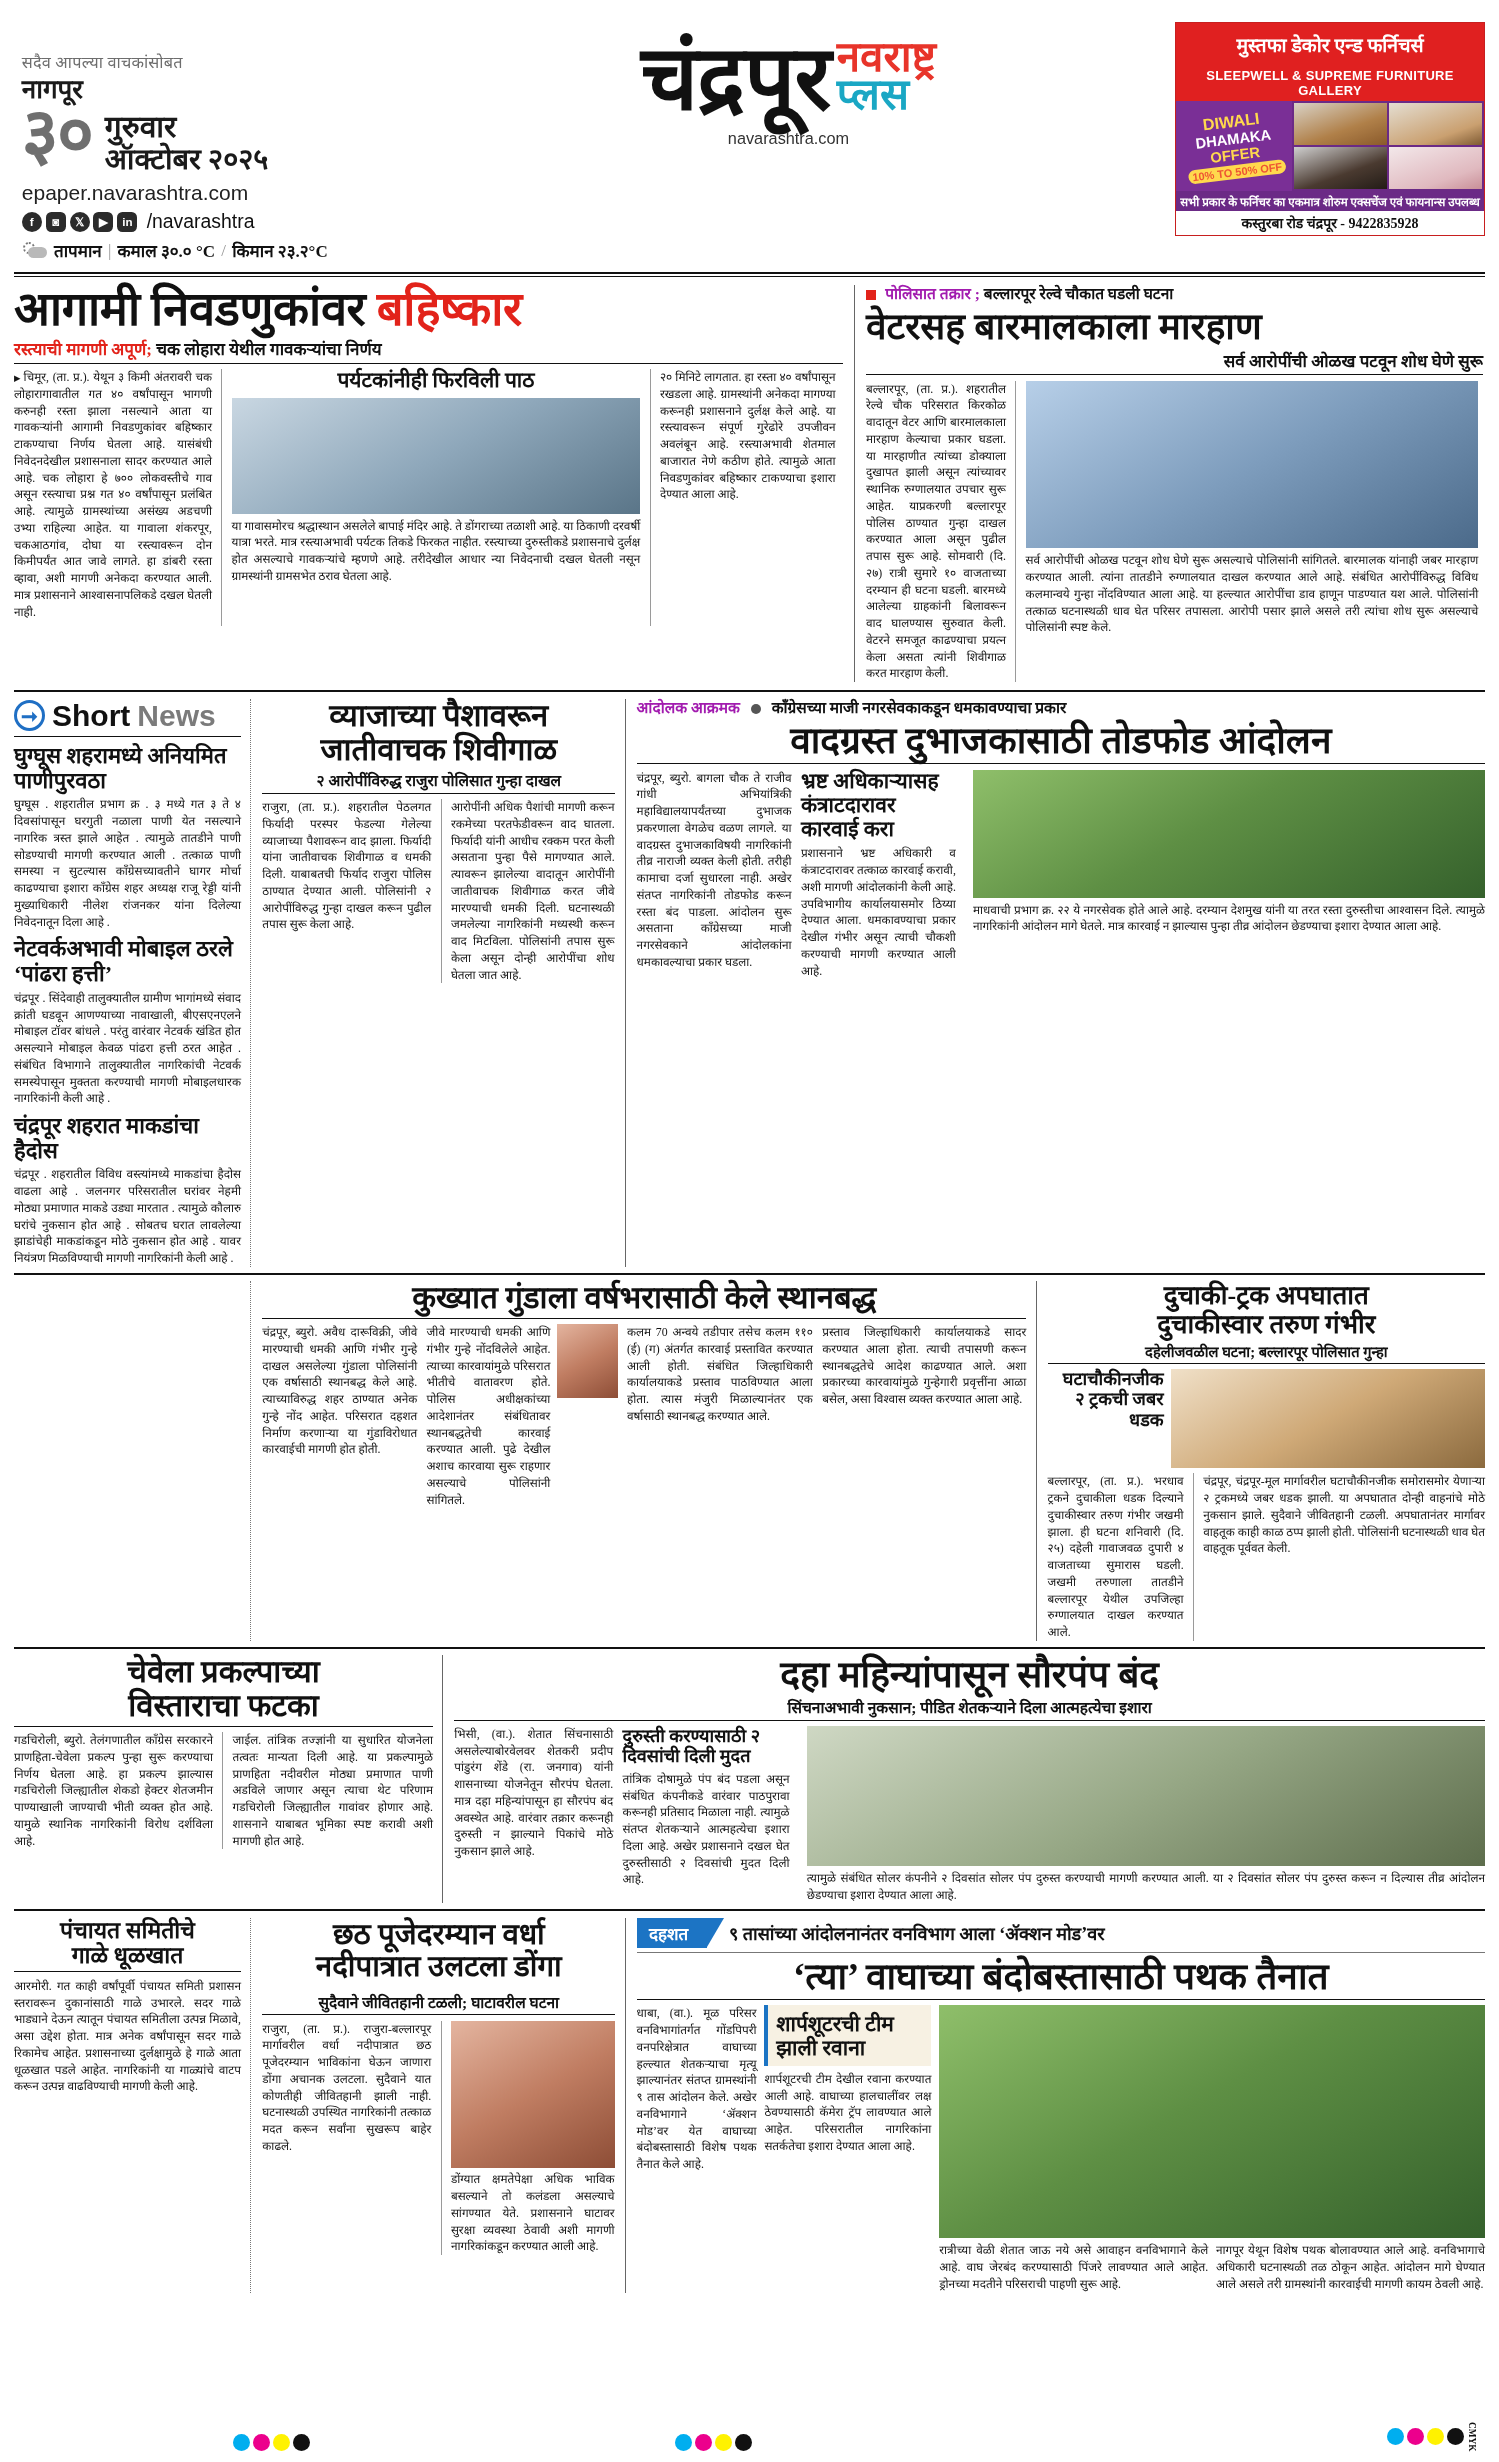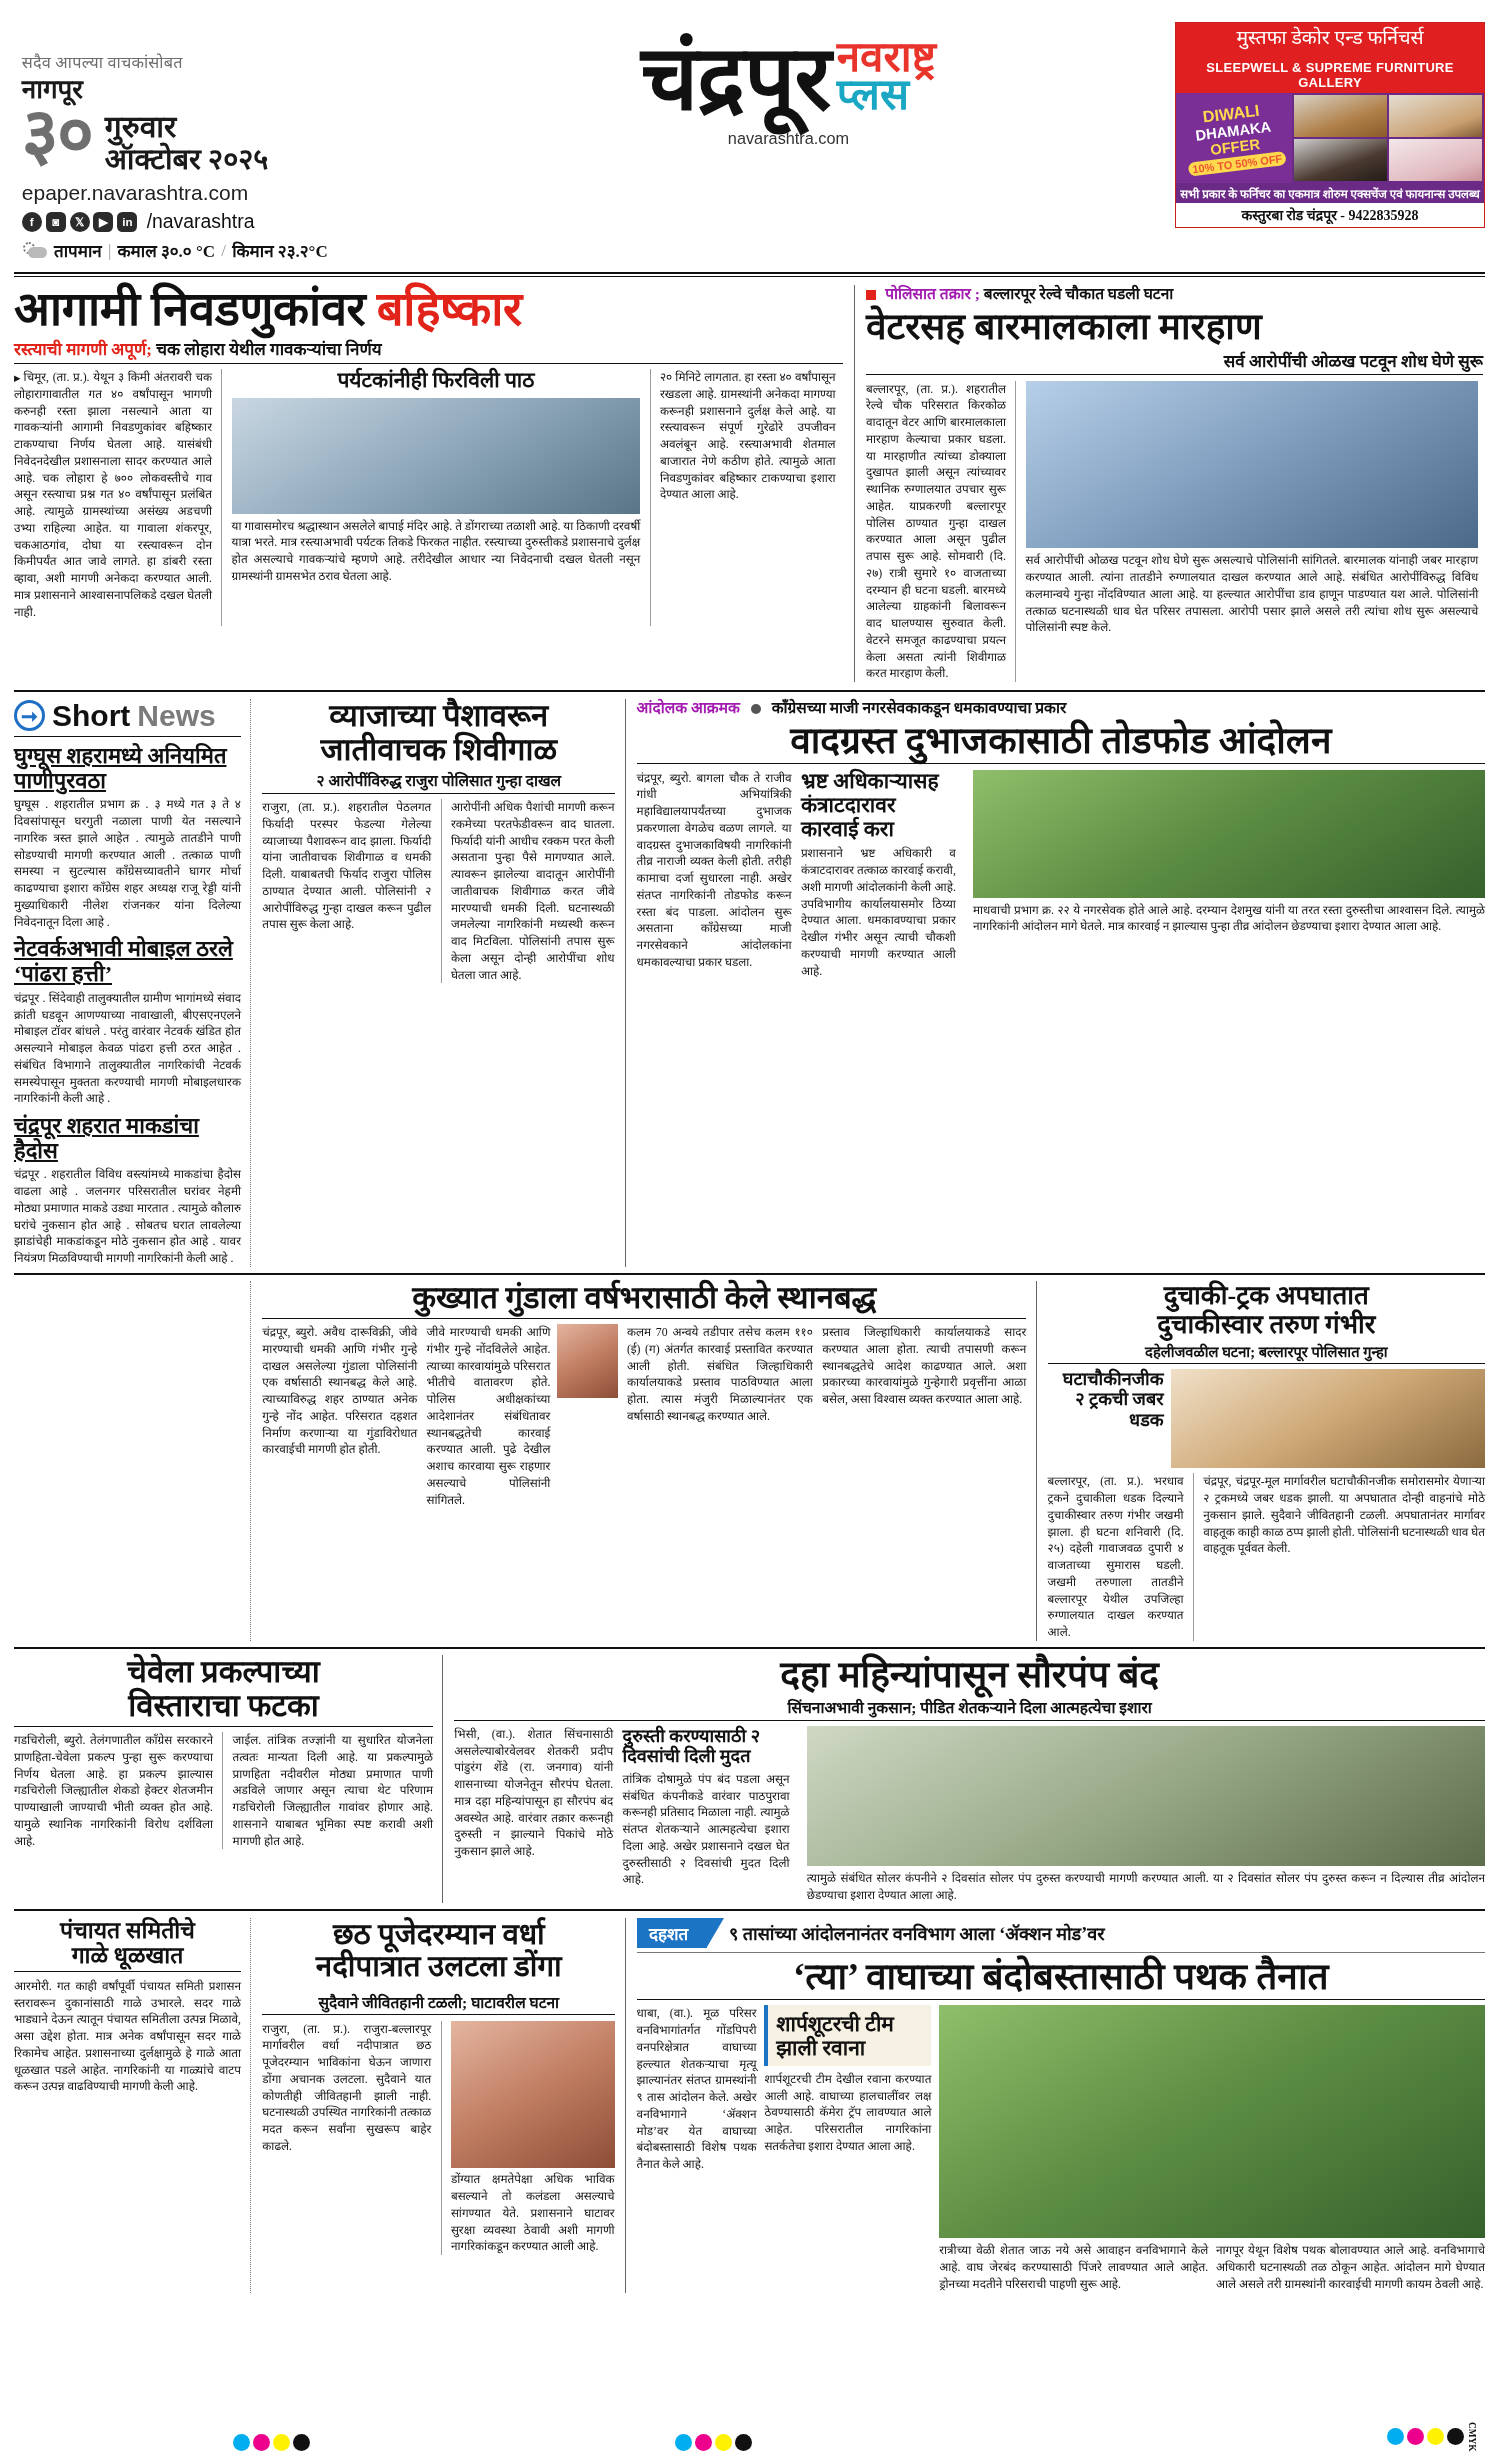--- a/index.html
+++ b/index.html
@@ -42,21 +42,21 @@
   .logoRow { display:flex; align-items:flex-end; }
   .logo-main { font-size:90px; font-weight:bold; color:#111; line-height:.92; letter-spacing:-0.8px;
                font-family:"Liberation Sans",sans-serif; }
   .logo-sub { margin-left:6.2px; display:flex; flex-direction:column; line-height:.88; padding-bottom:6.2px; }
   .logo-nav { font-size:42px; font-weight:bold; color:#e8342a; font-family:"Liberation Sans",sans-serif; }
   .logo-plus { font-size:43px; font-weight:bold; color:#1aa7c4; font-family:"Liberation Sans",sans-serif; }
   .siteline { font-size:16.3px; color:#333; margin-top:9.3px; font-family:"Liberation Sans",sans-serif; }
 
   .mh-ad { width:310px; margin-top:11px; border:1.6px solid #c81f1f; }
   .ad-t { background:#e02020; color:#fff; text-align:center; padding:3.9px 1.6px 2.3px; }
-  .ad-t1 { font-size:19.4px; font-weight:normal; line-height:1.1; }
+  .ad-t1 { font-size:19.4px; font-weight:bold; line-height:1.1;margin-top:8px; }
   .ad-t2 { font-size:13px; font-weight:bold; letter-spacing:0.3px; font-family:Liberation Sans, sans-serif;margin-top:12px; }
   .ad-mid { display:flex; background:#6b2a86; }
   .ad-badge { width:116px; background:#7a2f96; display:flex; align-items:center; justify-content:center; padding:3.1px; }
   .badge-in { text-align:center; color:#ffd84d; font-family:"Liberation Sans",sans-serif;
               transform:rotate(-7deg); }
   .b1 { font-size:16.3px; font-weight:bold; }
   .b2 { font-size:14.7px; font-weight:bold; color:#fff; }
   .b3 { font-size:14.7px; font-weight:bold; }
   .b4 { font-size:11px; font-weight:bold; color:#e53; background:#ffd84d; border-radius:8.5px;
         padding:0.8px 3.9px; margin-top:2.3px; display:inline-block; }
@@ -103,21 +103,21 @@
   .ph.g7 { background:linear-gradient(150deg,#cfd8c4 0%,#97a886 50%,#5d6d4c 100%); }
   .ph.g8 { background:linear-gradient(150deg,#f0e0c8 0%,#cfa977 50%,#8b6a3e 100%); }
 
   
   .shortnews-hd { display:flex; align-items:center; gap:7px; }
   .sn-arrow { width:31px; height:31px; border-radius:50%; border:3.1px solid #1f6fc4;
               display:flex; align-items:center; justify-content:center; color:#1f6fc4;
               font-size:20px; font-weight:bold; }
   .sn-t1 { font-size:30px; font-weight:bold; color:#111; font-family:"Liberation Sans",sans-serif; }
   .sn-t2 { font-size:30px; font-weight:bold; color:#7b7b7b; font-family:"Liberation Sans",sans-serif; }
-  .sn-item-h { font-size:22px; font-weight:bold; line-height:1.12; margin:7px 0 3.1px;text-decoration:underline; }
+  .sn-item-h { font-size:22px; font-weight:bold; line-height:1.12; margin:7px 0 3.1px; }
 
   
   .tagflag { display:inline-block; background:#1c74c4; color:#fff; font-size:17px; font-weight:bold;
              padding:3.9px 18.6px 3.9px 12.4px; position:relative; }
   .tagflag:after { content:""; position:absolute; right:-17px; top:0; border-left:17px solid #1c74c4;
                    border-top:0 solid transparent; border-bottom:29.5px solid transparent; height:0; }
   .tagrow { display:flex; align-items:center; gap:22px; border-bottom:0.8px solid #777; padding-bottom:3.1px; }
   .tagrow .t-txt { font-size:18px; font-weight:bold; }
 
   .bulletdot { display:inline-block; width:10px; height:10px; border-radius:50%; background:#555;

